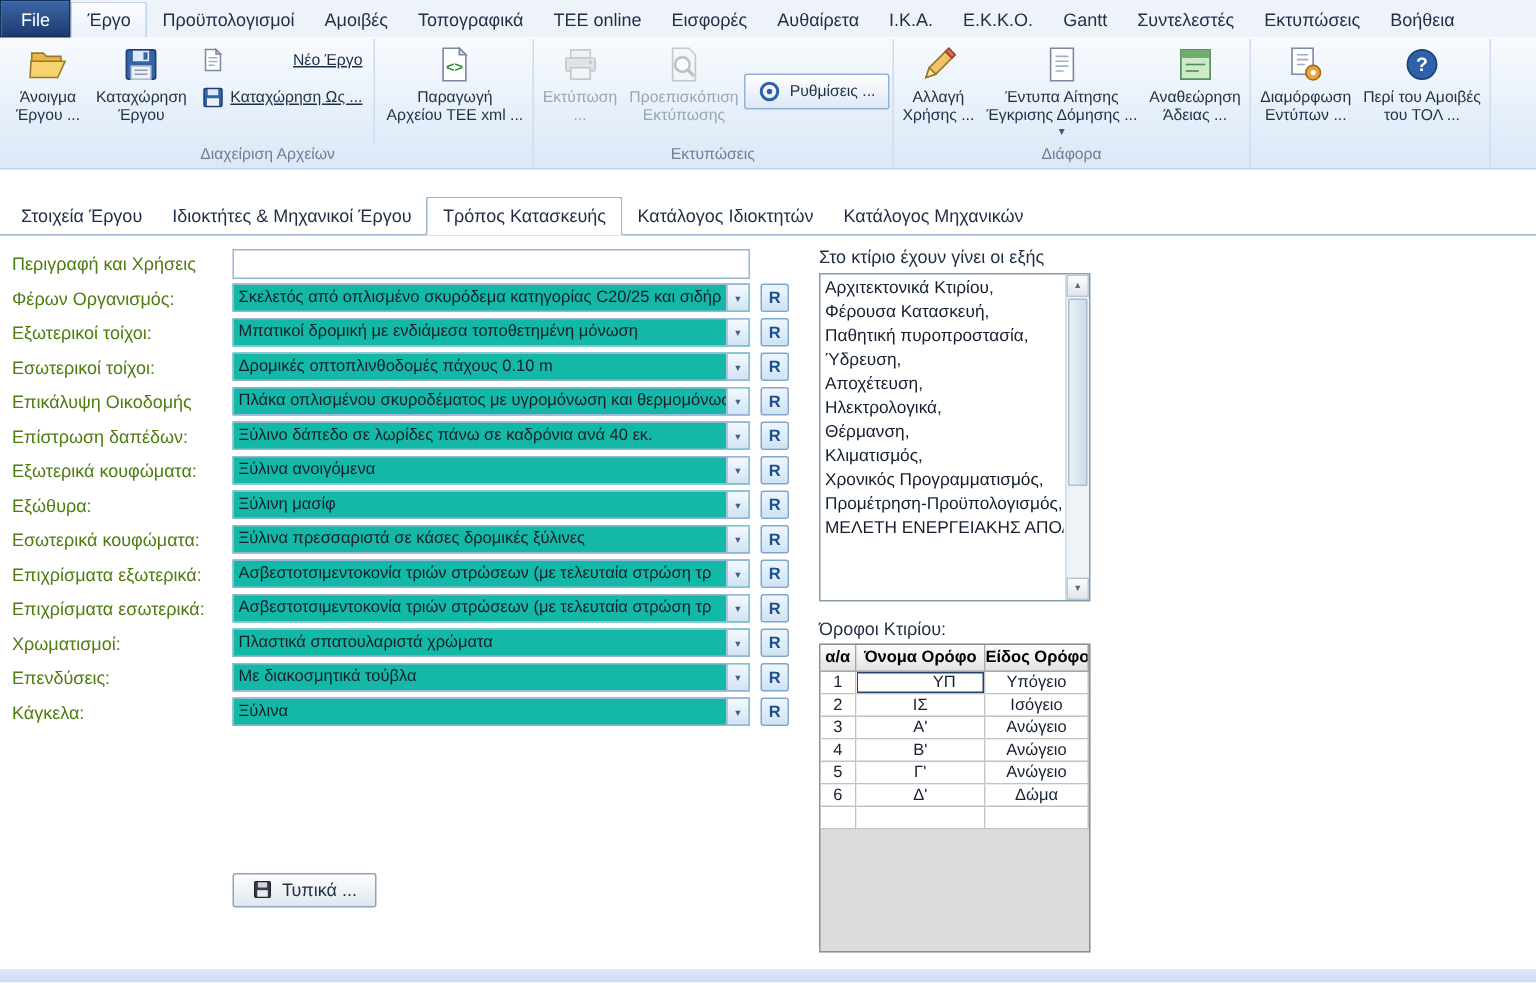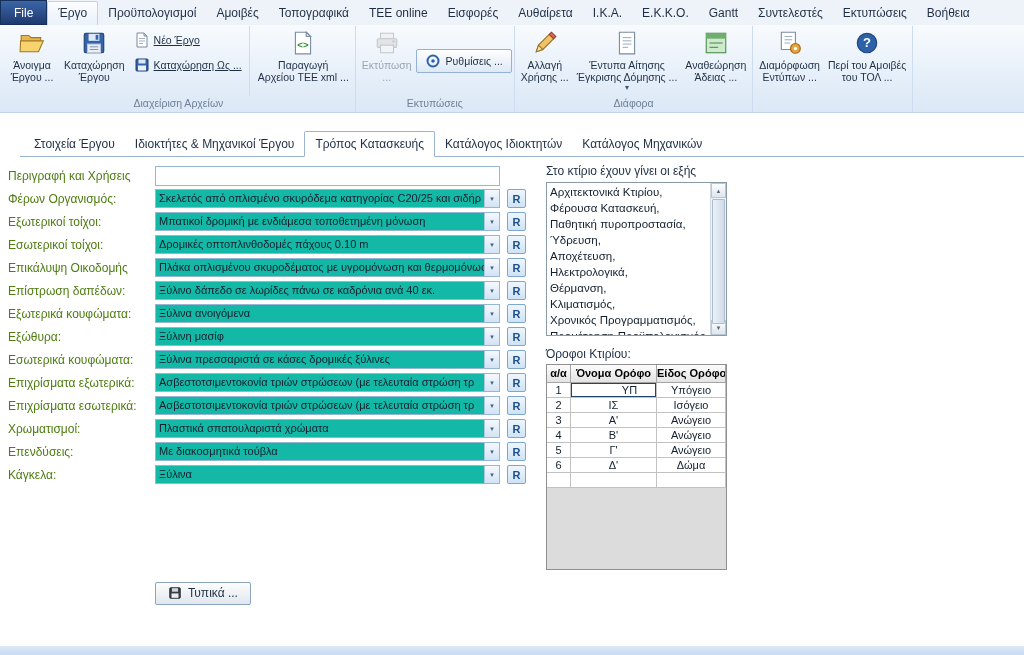--- a/index.html
+++ b/index.html
@@ -12,21 +12,21 @@
   .file-tab { background:linear-gradient(#3c66a8,#1d3a6d); color:#fff; padding:0 13px; display:flex; align-items:center; font-size:12px; border:1px solid #16305c; }
   .tabs { display:flex; align-items:flex-end; }
   .rtab { padding:4px 10px 5px; font-size:12px; color:#1e2f45; white-space:nowrap; }
   .rtab.active { background:linear-gradient(#fcfdff,#e9f1fa); border:1px solid #bed2e9; border-bottom:none; border-radius:2px 2px 0 0;margin-top:24px; }
 
   
   .ribbon { height:88px; background:linear-gradient(#f8fbfe,#e4eef9 65%,#dbe8f6); border-bottom:1px solid #bfd3ea; display:flex; align-items:stretch; padding:1px 1px 0 2px; }
   .rgroup { display:flex; flex-direction:column; padding:0 2px; border-right:1px solid #cddcee; }
   .rbuttons { flex:1; display:flex; align-items:stretch; }
   .rgroup-label { text-align:center; font-size:10.5px; color:#6e7f96; padding:1px 4px 3px; white-space:nowrap; }
-  .rbtn { cursor:default; border-radius:3px; }
+  .rbtn { cursor:default; border-radius:3px;justify-content:space-between; }
   .rbtn.large { display:flex; flex-direction:column; align-items:center; justify-content:flex-start; padding:4px 4px 1px; min-width:56px; }
   .ricon svg { width:26px; height:26px; display:block; }
   .rlabel { font-size:10.5px; line-height:12px; text-align:center; white-space:pre-line; color:#1e2f45; margin-top:3px; }
   .rbtn.disabled .rlabel { color:#9aa6b5; }
   .rbtn.disabled .ricon { opacity:.5; filter:grayscale(1); }
   .small-stack { display:flex; flex-direction:column; justify-content:flex-start; gap:7px; padding:5px 2px 0 2px; }
   .rbtn.small { display:flex; flex-direction:row; align-items:center; gap:4px; padding:1px 3px; }
   .rbtn.small .ricon svg { width:16px; height:16px; }
   .rbtn.small .rlabel { white-space:nowrap; margin-top:0; text-align:left; text-decoration:underline; }
   .rbtn.boxed { display:flex; flex-direction:row; align-items:center; gap:5px; align-self:center; border:1px solid #93b2d4; background:linear-gradient(#fefefe,#dde9f5); padding:3px 8px; border-radius:2px; }
@@ -37,41 +37,41 @@
 
   
   .infobar { height:22px; background:linear-gradient(#eaf2fb,#d7e7f7); border-bottom:1px solid #bcd1e8; display:flex; align-items:center; font-weight:bold; font-size:12px; color:#000; }
   .info-item { white-space:nowrap; }
   .info-item:nth-child(1){ width:172px; padding-left:5px; }
   .info-item:nth-child(2){ width:188px; }
   .info-item:nth-child(3){ width:160px; }
   .info-item:nth-child(4){ width:160px; }
 
   
-  .page-tabs { display:flex; align-items:flex-end; height:27px; margin-top:17px; border-bottom:1px solid #9ab4d2; padding-left:4px;margin-left:20px; }
+  .page-tabs { display:flex; align-items:flex-end; height:27px; margin-top:17px; border-bottom:1px solid #9ab4d2; padding-left:4px; }
   .ptab { font-size:12px; color:#1e2f45; padding:5px 10px 5px; white-space:nowrap; }
   .ptab.active { background:#fff; border:1px solid #9ab4d2; border-bottom:1px solid #fff; margin-bottom:-1px; border-radius:2px 2px 0 0; }
 
   
   .content { display:flex; padding:7px 0 0 8px; }
   .form-col { width:528px; }
   .frow { display:flex; align-items:center; height:23px; }
   .flabel { width:147px; font-size:12px; color:#4d7c0f; white-space:nowrap; overflow:hidden; }
   .ftext { width:345px; height:20px; border:1px solid #97b5d6; font-size:12px; padding:0 4px; font-family:inherit; background:#fff; }
   .combo { width:345px; height:19px; border:1px solid #97b5d6; background:#14b8a6; display:flex; }
   .combo-text { flex:1; font-size:11px; padding:2px 3px 0; white-space:nowrap; overflow:hidden; color:#14202e; }
   .combo-btn { width:15px; background:linear-gradient(#f4f9fe,#d2e3f4); border-left:1px solid #aec7e0; color:#41618a; font-size:7px; display:flex; align-items:center; justify-content:center; }
   .rbtn-r { width:19px; height:19px; margin-left:7px; border:1px solid #7fa6cf; background:linear-gradient(#eef6fd,#cfe3f4); color:#1c4f8c; font-weight:bold; font-size:11px; display:flex; align-items:center; justify-content:center; border-radius:2px; font-family:inherit; }
   .typical-btn { margin:96px 0 0 147px; display:inline-flex; align-items:center; gap:6px; border:1px solid #8aa4c2; background:linear-gradient(#fdfdfd,#e1e7ee); padding:3px 12px 4px; font-size:12px; color:#1e2f45; font-family:inherit; border-radius:2px; }
   #typical-icon svg { width:14px; height:14px; display:block; }
 
   
   .right-col { margin-left:10px; width:182px; }
   .studies-title { font-size:12px; color:#1e2f45; margin-bottom:4px; white-space:nowrap; }
-  .listbox { width:181px; height:154px; border:1px solid #8a9ba8; background:#fff; display:flex; }
+  .listbox { width:181px; height:219px; border:1px solid #8a9ba8; background:#fff; display:flex; }
   .list-items { flex:1; padding:1px 1px 0 3px; overflow:hidden; font-size:11.5px; line-height:16px; color:#14202e; }
   .study-item { white-space:nowrap; overflow:hidden; }
   .scrollbar { width:16px; background:#eef3f8; border-left:1px solid #d0dae4; display:flex; flex-direction:column; }
   .sb-btn { height:15px; background:linear-gradient(#fdfdfd,#dfe6ee); border:1px solid #b9c6d4; font-size:6px; color:#5a6b7c; display:flex; align-items:center; justify-content:center; }
   .sb-track { flex:1; position:relative; }
   .sb-thumb { position:absolute; top:1px; left:1px; right:1px; height:125px; background:linear-gradient(90deg,#eaf1f8,#cfdce9); border:1px solid #aebdcd; border-radius:1px; }
   .floors-title { margin-top:11px; font-size:12px; color:#1e2f45; }
   .floors-table { margin-top:3px; width:181px; height:206px; border:1px solid #8f8f8f; background:#dcdcdc; font-size:11px; overflow:hidden; }
   .trow { display:grid; grid-template-columns:24px 86px 1fr; }
   .th { background:linear-gradient(#fdfdfd,#e3e3e3); border-right:1px solid #a5a5a5; border-bottom:1px solid #a5a5a5; font-weight:bold; text-align:center; padding:2px 0 3px; color:#000; white-space:nowrap; overflow:hidden; }
@@ -176,20 +176,31 @@
               <svg viewBox="0 0 24 24">
                 <rect x="6" y="3" width="12" height="5" fill="#ececec" stroke="#9a9a9a"></rect>
                 <rect x="3" y="8" width="18" height="8" rx="1" fill="#d2d2d2" stroke="#9a9a9a"></rect>
                 <rect x="6" y="14" width="12" height="7" fill="#f4f4f4" stroke="#9a9a9a"></rect>
                 <circle cx="18" cy="10.5" r="1" fill="#8f8f8f"></circle>
               </svg>
             </span>
             <span class="rlabel">Εκτύπωση
 ...</span>
           </div>
+          <div class="rbtn large disabled">
+            <span class="ricon">
+              <svg viewBox="0 0 24 24">
+                <path d="M5 2h10l4 4v16H5z" fill="#f6f6f6" stroke="#9a9a9a"></path>
+                <circle cx="11" cy="12" r="4.5" fill="#ffffff" stroke="#8a8a8a" stroke-width="1.5"></circle>
+                <line x1="14.5" y1="15.5" x2="18" y2="19" stroke="#8a8a8a" stroke-width="2"></line>
+              </svg>
+            </span>
+            <span class="rlabel">Προεπισκόπιση
+Εκτύπωσης</span>
+          </div>
           <div class="rbtn boxed">
             <span class="ricon">
               <svg viewBox="0 0 16 16">
                 <circle cx="8" cy="8" r="5.5" fill="none" stroke="#2e62a8" stroke-width="2"></circle>
                 <circle cx="8" cy="8" r="1.8" fill="#2e62a8"></circle>
               </svg>
             </span>
             <span class="rlabel">Ρυθμίσεις ...</span>
           </div>
         </div>

